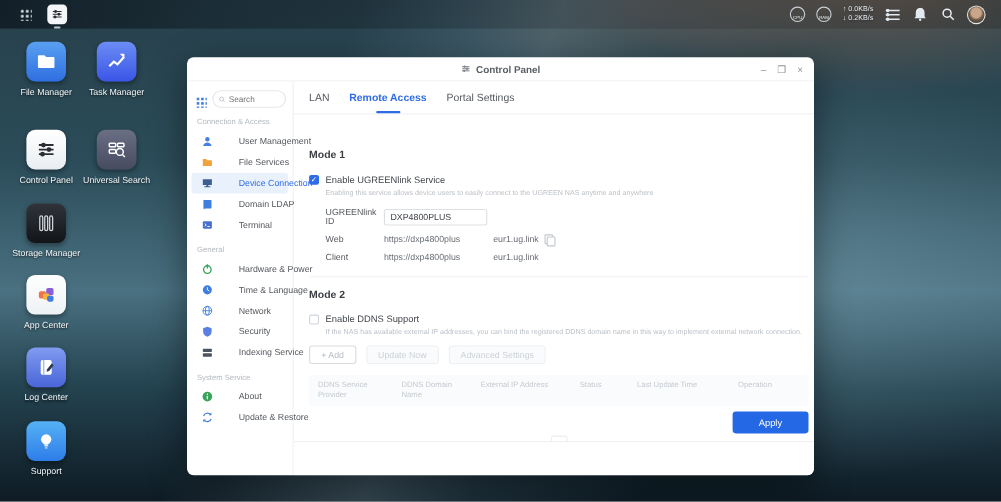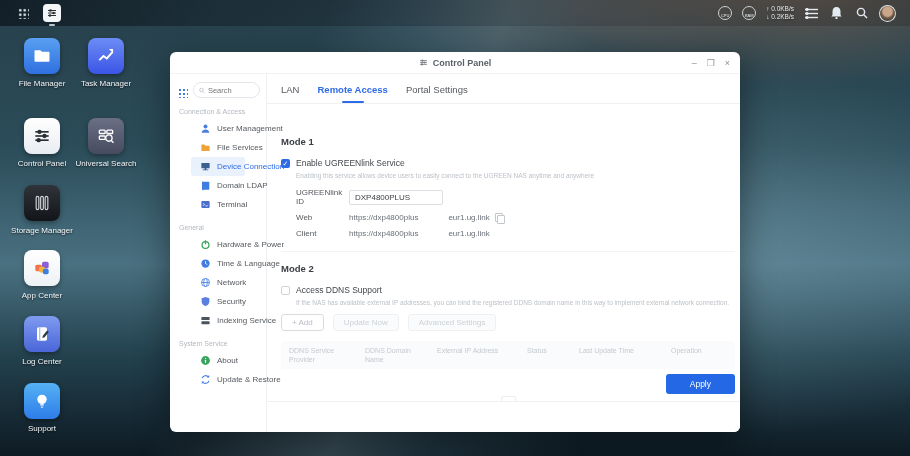--- a/index.html
+++ b/index.html
@@ -66,21 +66,21 @@
   .side { width:97px; border-right:1px solid #eef0f2; padding:8px 0 0 0; flex:none; }
   .side-top { display:flex; align-items:flex-end; gap:5px; padding:0 6px 0 8px; }
   .side-grid { width:10px; height:10px; flex:none;
     background-image:radial-gradient(circle, #3f7de0 1.1px, transparent 1.4px);
     background-size:4px 4px; cursor:pointer; }
   .side-search { flex:1; height:16px; border:1px solid #e3e6ea; border-radius:8px; background:#fff;
     display:flex; align-items:center; gap:3px; padding:0 5px; }
   .side-search input { border:none; outline:none; width:100%; font-size:7.5px; color:#888;
     font-family:"Liberation Sans",sans-serif; background:transparent; }
   .sec-hd { font-size:7px; color:#b3b9c0; padding:10px 0 4px 9px; }
-  .s-item { display:flex; align-items:center; gap:6px; height:19px; padding-left:9px; margin:0 21px;
+  .s-item { display:flex; align-items:center; gap:23px; height:19px; padding-left:9px; margin:0 4px;
     border-radius:3px; font-size:8px; color:#55595e; cursor:pointer; white-space:nowrap;text-align:right; }
   .s-item.sel { background:#e9f1fd; color:#2e6be6; }
   .s-ic { width:11px; height:11px; flex:none; display:flex; align-items:center; justify-content:center; }
 
   
   .content { flex:1; position:relative; }
   .tabs { display:flex; gap:18px; padding:10px 0 0 14px; border-bottom:1px solid #f0f1f3; height:30px; }
   .tab { font-size:9.5px; color:#55595e; padding-bottom:8px; position:relative; cursor:pointer; }
   .tab.active { color:#2e6be6; font-weight:bold; }
   .tab.active::after { content:""; position:absolute; left:50%; transform:translateX(-50%); bottom:0;
@@ -465,21 +465,21 @@
           <span class="url-gap"></span>
           <span>eur1.ug.link</span>
         </div>
 
         <div class="divider"></div>
 
         <div class="mode-hd">Mode 2</div>
 
         <div class="cb-row">
           <span class="cb off"></span>
-          <span class="cb-label">Access DDNS Support</span>
+          <span class="cb-label">Enable DDNS Support</span>
         </div>
         <div class="help">If the NAS has available external IP addresses, you can bind the registered DDNS domain name in this way to implement external network connection.</div>
 
         <div class="btn-row">
           <div class="btn-dis btn-add">+ Add</div>
           <div class="btn-dis btn-grey">Update Now</div>
           <div class="btn-dis btn-grey">Advanced Settings</div>
         </div>
 
         <div class="thead">

